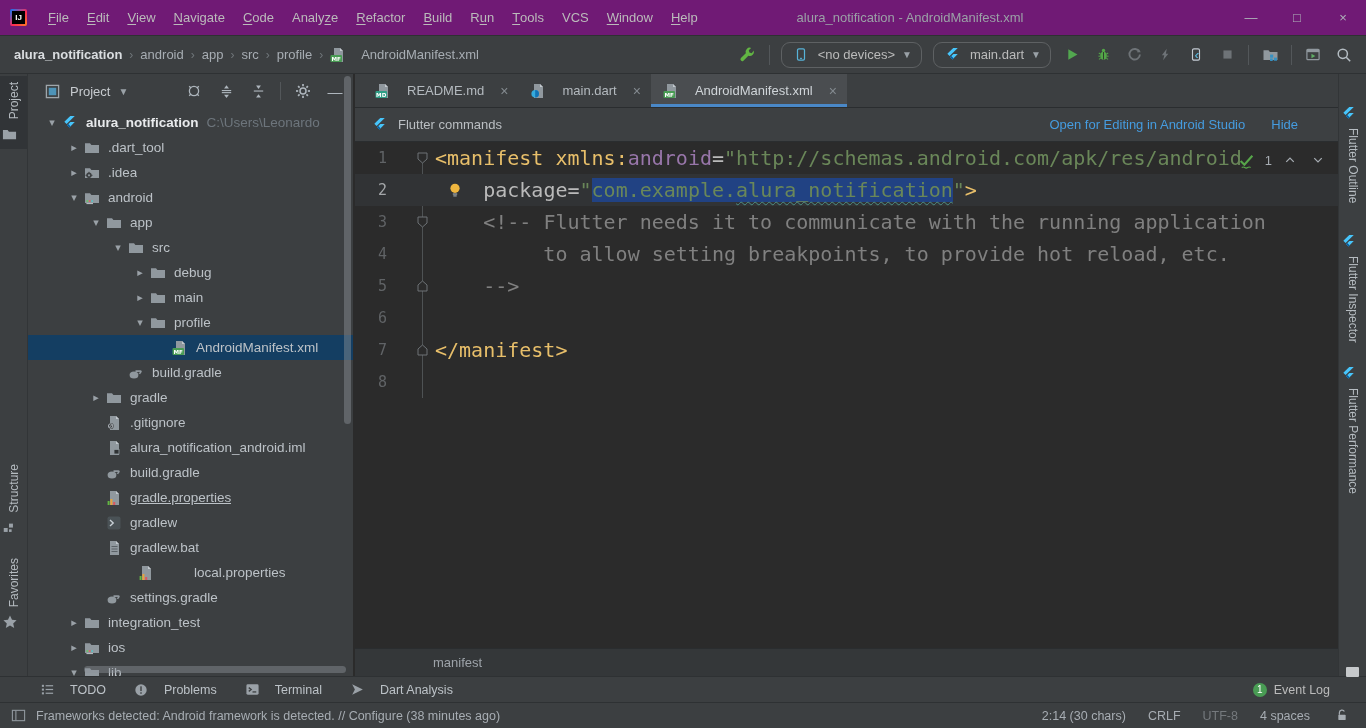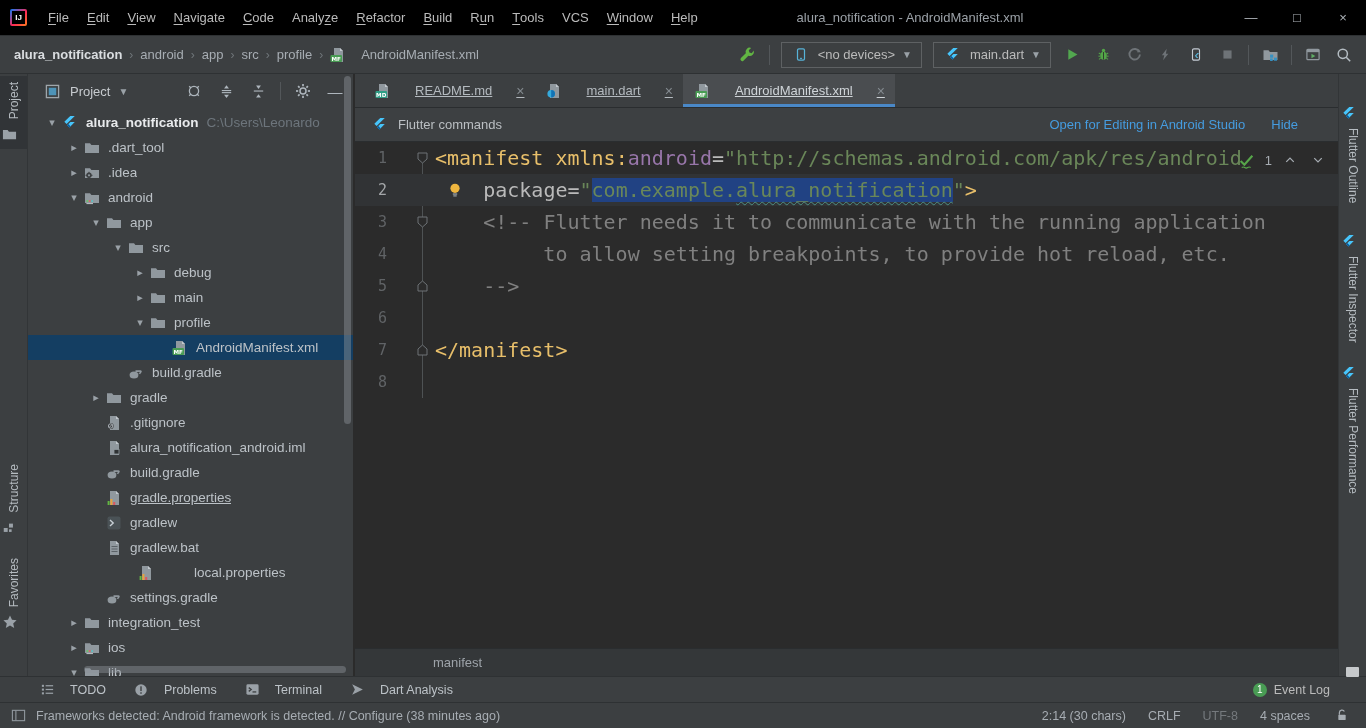--- a/index.html
+++ b/index.html
@@ -1,39 +1,39 @@
 <!DOCTYPE html>
 <html><head>
 <meta charset="utf-8">
 <style>
   * { box-sizing: border-box; margin: 0; padding: 0; }
   html,body { width:1366px; height:728px; overflow:hidden; }
   body { font-family:"Liberation Sans","DejaVu Sans",sans-serif; background:#2b2b2b; color:#bbbbbb; font-size:13px; }
   #app { width:1366px; height:728px; display:flex; flex-direction:column; background:#3c3f41; }
 
   
-  .titlebar { height:36px; display:flex; align-items:center; background:#000000; border-bottom:1px solid #2e3133; position:relative; flex:0 0 36px; }
+  .titlebar { height:36px; display:flex; align-items:center; background:#701a75; border-bottom:1px solid #2e3133; position:relative; flex:0 0 36px; }
   .app-logo { width:17px; height:17px; margin:0 12px 0 10px; border-radius:2px; background:linear-gradient(135deg,#087cfa,#fe2857 55%,#fc801d); position:relative; }
   .app-logo .inner { position:absolute; inset:2px; background:#000; color:#fff; font-size:8px; font-weight:bold; display:flex; align-items:center; justify-content:center; }
   .menus { display:flex; height:100%; align-items:center; }
   .menu-item { padding:0 9px; height:100%; display:flex; align-items:center; color:#bbbbbb; cursor:default; }
   .menu-item .mn { text-decoration:underline; text-underline-offset:2px; }
   .win-title { position:absolute; left:700px; width:420px; text-align:center; color:#9ba1a7; }
   .win-controls { position:absolute; right:0; top:0; height:100%; display:flex; }
   .win-btn { width:46px; height:100%; display:flex; align-items:center; justify-content:center; color:#aeb4ba; font-size:13px; }
 
   
   .toolbar { height:38px; flex:0 0 38px; display:flex; align-items:center; background:#3c3f41; border-bottom:1px solid #2e3133; padding:0 12px 0 14px; }
   .breadcrumbs { display:flex; align-items:center; gap:7px; flex:1; overflow:hidden; white-space:nowrap; }
   .crumb { color:#a7adb3; }
   .crumb.root { color:#dadde0; font-weight:bold; }
   .crumb-sep { color:#6f7579; font-size:12px; }
   .tb-right { display:flex; align-items:center; gap:11px; }
   .tb-sep { width:1px; height:20px; background:#53575a; }
-  .combo { display:flex; align-items:center; gap:7px; border:1px solid #5e6163; border-radius:0; height:26px; padding:0 9px; color:#bbbbbb; }
+  .combo { display:flex; align-items:center; gap:7px; border:1px solid #5e6163; border-radius:9px; height:26px; padding:0 9px; color:#bbbbbb; }
   .caret { color:#9aa1a7; font-size:10px; }
   .ticon { width:20px; height:20px; display:flex; align-items:center; justify-content:center; }
   .ticon svg { display:block; }
 
   
   .main { flex:1 1 auto; display:flex; min-height:0; }
   .stripe { width:28px; flex:0 0 28px; background:#3c3f41; position:relative; }
   .stripe.left { border-right:1px solid #323537; }
   .stripe.right { border-left:1px solid #323537; }
   .stripe-item { position:absolute; left:0; width:100%; display:flex; flex-direction:column; align-items:center; gap:6px; padding:6px 0; cursor:pointer; }
@@ -56,21 +56,21 @@
   .tr-label { overflow:hidden; }
   .tr-label.bold { font-weight:bold; color:#e8eaec; }
   .tr-path { color:#6d757c; margin-left:8px; }
   .vscroll { position:absolute; right:2px; top:2px; width:7px; height:348px; background:rgba(140,146,152,.45); border-radius:4px; }
   .hscroll { position:absolute; left:56px; bottom:3px; width:262px; height:7px; background:rgba(140,146,152,.45); border-radius:4px; }
   .splitter { width:2px; flex:0 0 2px; background:#2b2b2b; cursor:col-resize; }
 
   
   .editor-col { flex:1 1 auto; display:flex; flex-direction:column; min-width:0; background:#2b2b2b; }
   .tabbar { height:34px; flex:0 0 34px; background:#3c3f41; display:flex; align-items:stretch; padding-left:8px; border-bottom:1px solid #2a2d2f; }
-  .tab { display:flex; align-items:center; gap:22px; padding:0 10px 0 12px; color:#b4babf; position:relative; cursor:pointer;text-decoration:underline; }
+  .tab { display:flex; align-items:center; gap:14px; padding:0 10px 0 12px; color:#b4babf; position:relative; cursor:pointer; }
   .tab.active { background:#4a4d50; color:#cfd4d8; }
   .tab.active::after { content:""; position:absolute; left:0; right:0; bottom:0; height:3px; background:#4a88c7; }
   .tab .close { color:#848b90; font-size:14px; margin-left:2px; }
   .tab .tr-icon { margin-right:0; }
 
   .banner { height:34px; flex:0 0 34px; background:#3d4042; border-bottom:1px solid #2a2d2f; display:flex; align-items:center; padding:0 14px 0 14px; gap:9px; }
   .banner-text { color:#bbbfc3; }
   .banner-actions { margin-left:auto; display:flex; gap:26px; padding-right:26px; }
   .banner-link { color:#459ce0; cursor:pointer; }
 

